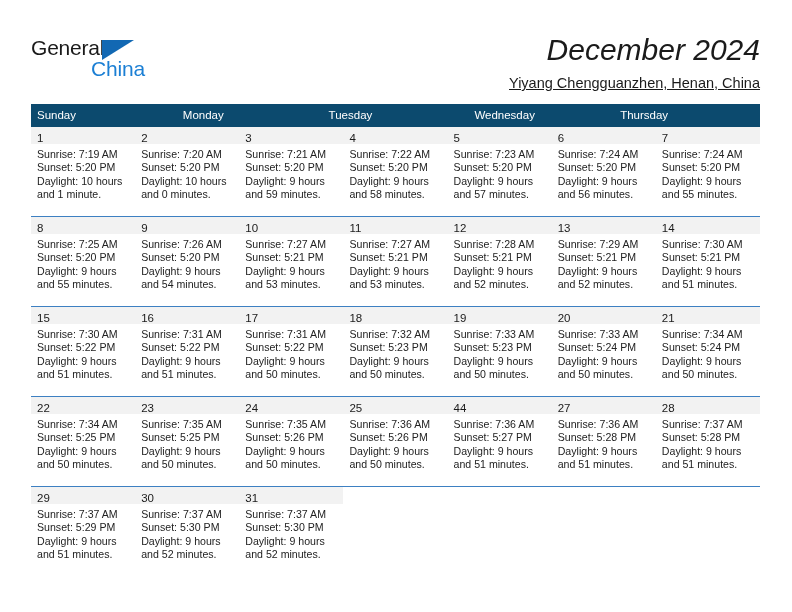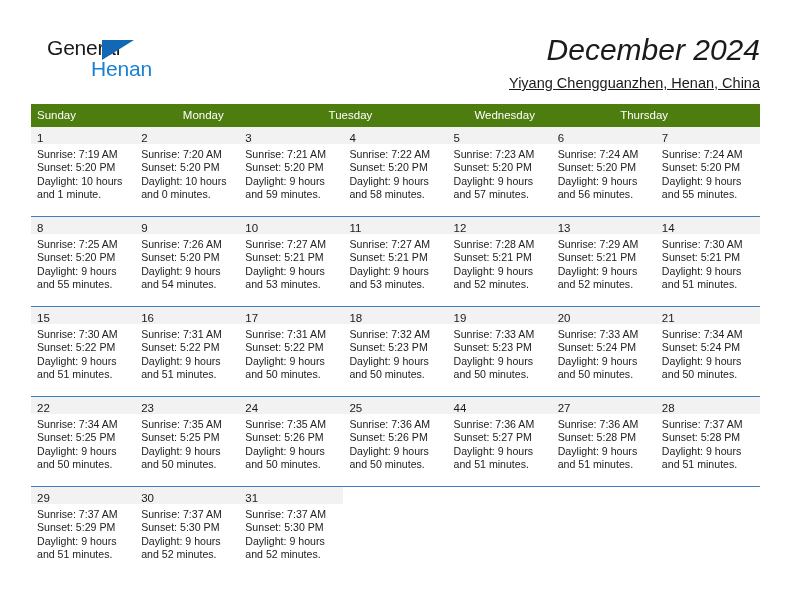--- a/index.html
+++ b/index.html
@@ -31,21 +31,21 @@
   }
   .logo {
     position: absolute;
     left: 31px;
     top: 36px;
     width: 180px;
     height: 48px;
   }
   .logo-general {
     position: absolute;
-    left: 16px;
+    left: 0;
     top: 0;
     font-size: 21px;
     letter-spacing: -0.2px;
     color: #1a1a1a;
     font-family: "Liberation Sans", sans-serif;
     line-height: 24px;
     white-space: nowrap;
   }
   .logo-triangle {
     position: absolute;
@@ -93,21 +93,21 @@
   
   .calendar {
     position: absolute;
     left: 31px;
     top: 104px;
     width: 729px;
   }
   .weekday-row {
     display: flex;
     width: 100%;
-    background: #4d7c0f;
+    background: #0c4a6e;
   }
   .weekday {
     flex: 1 1 0;
     min-width: 0;
     box-sizing: border-box;
     padding: 4px 0 5px 6px;
     color: #ffffff;
     font-size: 11.5px;
     line-height: 14px;
     white-space: nowrap;
@@ -157,21 +157,21 @@
 </head>
 <body>
 
 <div class="page">
 
   <div class="header">
 
     <div class="logo">
       <span class="logo-general">General</span>
       <span class="logo-triangle"></span>
-      <span class="logo-blue">Henan</span>
+      <span class="logo-blue">China</span>
     </div>
 
     <div class="title-block">
       <div class="cal-title">December 2024</div>
       <div class="cal-subtitle">Yiyang Chengguanzhen, Henan, China</div>
     </div>
 
   </div>
 
   <div class="calendar">

